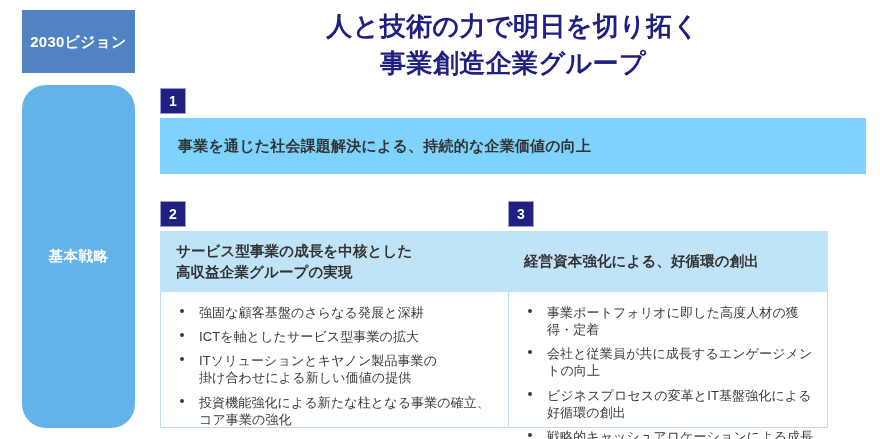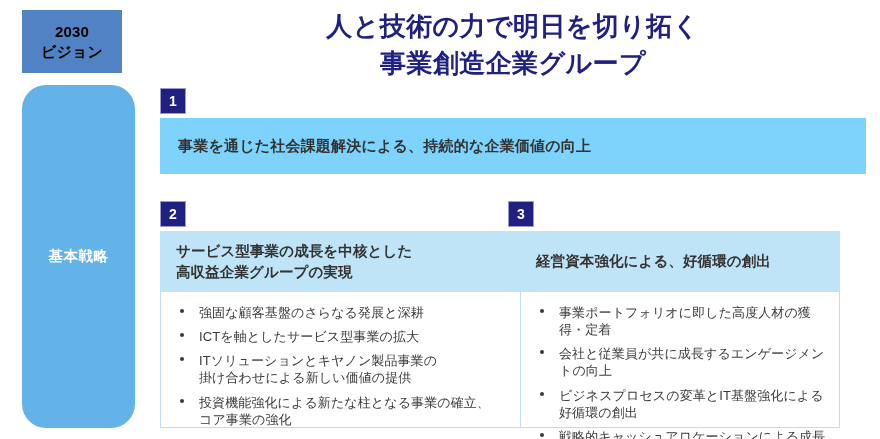--- a/index.html
+++ b/index.html
@@ -14,26 +14,25 @@
     overflow: hidden;
     font-family: "Liberation Sans", "DejaVu Sans", sans-serif;
     -webkit-font-smoothing: antialiased;
   }
 
   
   .vision-box {
     position: absolute;
     left: 22px;
     top: 10px;
-    width: 100px;
+    width: 113px;
     height: 63px;
     background: #5183c4;
-    color: #000000;
-    display: flex;
-    flex-direction: column;
+    color: #ffffff;
+    display: flex;
     align-items: center;
     justify-content: center;
     font-size: 15px;
     font-weight: bold;
     line-height: 1.28;
     letter-spacing: 0.2px;
     box-sizing: border-box;
   }
   .vision-line { display: block; }
 
@@ -106,21 +105,21 @@
     font-weight: bold;
     letter-spacing: 0.2px;
   }
 
   
   .col {
     position: absolute;
     top: 231px;
   }
   #col-2 { left: 160px; width: 382px; }
-  #col-3 { left: 520px; width: 320px; }
+  #col-3 { left: 508px; width: 320px; }
 
   .col-head {
     background: #bfe3f7;
     box-sizing: border-box;
     height: 61px;
     display: flex;
     flex-direction: column;
     justify-content: center;
     padding: 0 16px;
     color: #333333;

